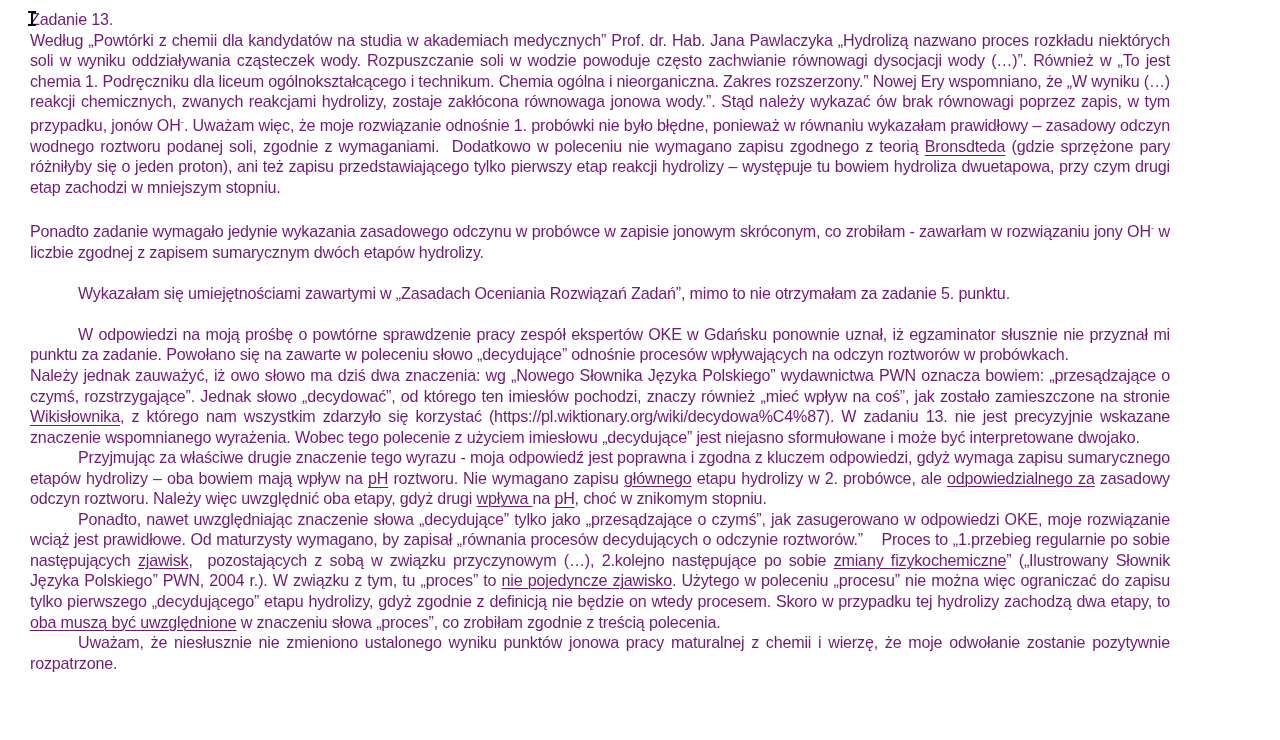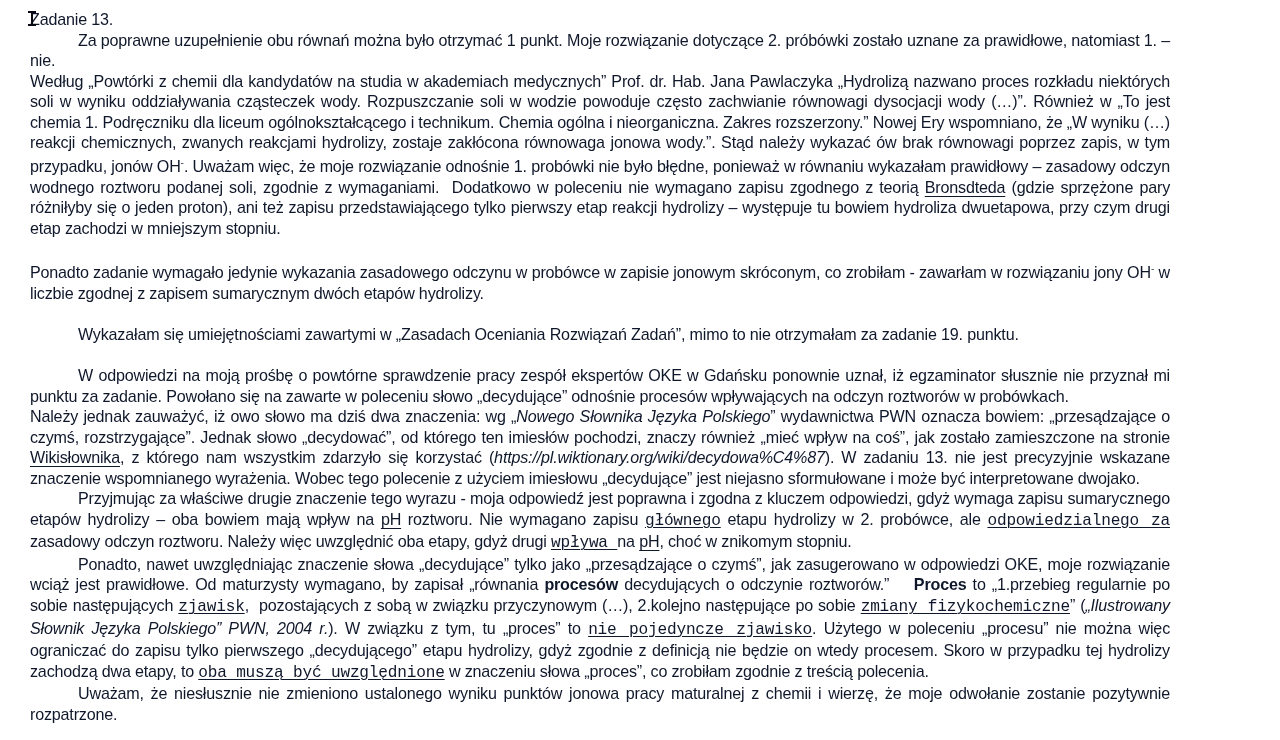--- a/index.html
+++ b/index.html
@@ -5,30 +5,30 @@
   html,body{margin:0;padding:0;}
   body{
     width:1280px;height:740px;overflow:hidden;background:#ffffff;
     font-family:"Liberation Sans",sans-serif;
   }
   .page{
     position:relative;
     width:1196px;height:740px;box-sizing:border-box;
     padding:9px 26px 0 30px;
     font-size:16.1px;line-height:20.55px;letter-spacing:-0.18px;
-    color:#0f172a;
+    color:#701a75;
     text-align:justify;
     border-radius:32px;
   }
   p.para{margin:0;padding:0;}
   p.space-before{margin-top:20.55px;}
   p.indent{text-indent:48px;}
-  .rs-b{font-weight:700;}
-  .rs-i{font-style:italic;}
-  .rs-u{text-decoration:underline;text-decoration-thickness:1px;text-underline-offset:2px;font-family:Liberation Mono, monospace;}
+  .rs-b{font-weight:400;}
+  .rs-i{}
+  .rs-u{text-decoration:underline;text-decoration-thickness:1px;text-underline-offset:2px;}
   .rs-sq{
     text-decoration-line:underline;text-decoration-style:wavy;
     text-decoration-color:#dd3b28;text-decoration-thickness:1px;
     text-underline-offset:3px;text-decoration-skip-ink:none;text-decoration:underline;
   }
   .rs-sup{font-size:62%;vertical-align:super;letter-spacing:0;}
   
   .ibeam{position:absolute;left:28px;top:11px;width:8px;height:15px;z-index:2;}
   .ibeam i{position:absolute;display:block;background:#0a0a14;}
   .ibeam i.v{left:3px;top:1px;bottom:1px;width:2px;}
@@ -39,23 +39,22 @@
 <body>
 
 <div class="page">
   <span class="ibeam">
       <i class="v"></i>
       <i class="t"></i>
       <i class="b"></i>
     </span>
   <div>
       <p class="para"><span>Zadanie 13.</span></p>
-      <p class="para indent"><span>Za poprawne uzupełnienie obu równań można było otrzymać 1 punkt. Moje rozwiązanie dotyczące 2. próbówki zostało uznane za prawidłowe, natomiast 1. – nie.</span></p>
       <p class="para"><span>Według „Powtórki z chemii dla kandydatów na studia w akademiach medycznych” Prof. dr. Hab. Jana Pawlaczyka „Hydrolizą nazwano proces rozkładu niektórych soli w wyniku oddziaływania  cząsteczek wody. Rozpuszczanie soli w wodzie powoduje często zachwianie równowagi dysocjacji wody (…)”. Również w „To jest chemia 1. Podręczniku dla liceum ogólnokształcącego i technikum. Chemia ogólna i nieorganiczna. Zakres rozszerzony.” Nowej Ery wspomniano, że „W wyniku (…) reakcji chemicznych, zwanych reakcjami hydrolizy, zostaje zakłócona równowaga jonowa wody.”. Stąd należy wykazać ów brak równowagi poprzez zapis, w tym przypadku, jonów OH</span><span class="rs-sup">-</span><span>. Uważam więc, że moje rozwiązanie odnośnie 1. probówki nie było błędne, ponieważ w równaniu wykazałam prawidłowy – zasadowy odczyn wodnego roztworu podanej soli, zgodnie z wymaganiami. &nbsp;Dodatkowo w poleceniu nie wymagano zapisu zgodnego z teorią </span><span class="rs-sq">Bronsdteda</span><span> (gdzie sprzężone pary różniłyby się o jeden proton), ani też zapisu przedstawiającego tylko pierwszy etap reakcji hydrolizy – występuje tu bowiem hydroliza dwuetapowa, przy czym drugi etap zachodzi w mniejszym stopniu.</span></p>
       <p class="para space-before"><span>Ponadto zadanie wymagało jedynie wykazania zasadowego odczynu w probówce w zapisie jonowym skróconym, co zrobiłam - zawarłam w rozwiązaniu jony OH</span><span class="rs-sup">-</span><span> w liczbie zgodnej z zapisem sumarycznym dwóch etapów hydrolizy.</span></p>
-      <p class="para indent space-before"><span>Wykazałam się umiejętnościami zawartymi w „Zasadach Oceniania Rozwiązań Zadań”, mimo to nie otrzymałam za zadanie 19. punktu.</span></p>
+      <p class="para indent space-before"><span>Wykazałam się umiejętnościami zawartymi w „Zasadach Oceniania Rozwiązań Zadań”, mimo to nie otrzymałam za zadanie 5. punktu.</span></p>
       <p class="para indent space-before"><span>W odpowiedzi na moją prośbę o powtórne sprawdzenie pracy zespół ekspertów OKE w Gdańsku ponownie uznał, iż egzaminator słusznie nie przyznał mi punktu za zadanie. Powołano się na zawarte w poleceniu słowo „decydujące” odnośnie procesów wpływających na odczyn roztworów w probówkach.</span></p>
       <p class="para"><span>Należy jednak zauważyć, iż owo słowo ma dziś dwa znaczenia: wg „</span><span class="rs-i">Nowego Słownika Języka Polskiego</span><span>” wydawnictwa PWN oznacza bowiem: „przesądzające o czymś, rozstrzygające”. Jednak słowo „decydować”, od którego ten imiesłów pochodzi, znaczy również „mieć wpływ na coś”, jak zostało zamieszczone na stronie </span><span class="rs-sq">Wikisłownika</span><span>, z którego nam wszystkim zdarzyło się korzystać (</span><span class="rs-i">https://pl.wiktionary.org/wiki/decydowa%C4%87</span><span>).  W zadaniu 13. nie jest precyzyjnie wskazane znaczenie wspomnianego wyrażenia. Wobec tego polecenie z użyciem imiesłowu „decydujące” jest niejasno sformułowane i może być interpretowane dwojako.</span></p>
       <p class="para indent"><span>Przyjmując za właściwe drugie znaczenie tego wyrazu - moja odpowiedź jest poprawna i zgodna z kluczem odpowiedzi, gdyż wymaga zapisu sumarycznego etapów hydrolizy – oba bowiem mają  wpływ na </span><span class="rs-sq">pH</span><span> roztworu. Nie wymagano  zapisu </span><span class="rs-u">głównego</span><span> etapu hydrolizy w 2. probówce, ale </span><span class="rs-u">odpowiedzialnego za</span><span> zasadowy odczyn roztworu. Należy więc uwzględnić oba etapy, gdyż drugi </span><span class="rs-u">wpływa </span><span>na </span><span class="rs-sq">pH</span><span>, choć w znikomym stopniu.</span></p>
       <p class="para indent"><span>Ponadto, nawet uwzględniając znaczenie słowa „decydujące” tylko jako „przesądzające o czymś”, jak zasugerowano w odpowiedzi OKE, moje rozwiązanie wciąż jest prawidłowe. Od maturzysty wymagano, by zapisał „równania </span><span class="rs-b">procesów</span><span> decydujących o odczynie roztworów.”&nbsp;&nbsp;&nbsp; </span><span class="rs-b">Proces</span><span> to „1.przebieg regularnie po sobie następujących </span><span class="rs-u">zjawisk</span><span>, &nbsp;pozostających z sobą w związku przyczynowym (…), 2.kolejno następujące po sobie </span><span class="rs-u">zmiany fizykochemiczne</span><span>” (</span><span class="rs-i">„Ilustrowany Słownik Języka Polskiego” PWN, 2004 r.</span><span>). W związku z tym, tu „proces” to </span><span class="rs-u">nie pojedyncze zjawisko</span><span>. Użytego w poleceniu „procesu” nie można więc ograniczać do zapisu tylko pierwszego „decydującego” etapu hydrolizy, gdyż zgodnie z definicją nie będzie on wtedy procesem. Skoro w przypadku tej hydrolizy zachodzą dwa etapy, to </span><span class="rs-u">oba muszą być uwzględnione</span><span> w znaczeniu słowa „proces”, co zrobiłam zgodnie z treścią polecenia.</span></p>
       <p class="para indent"><span>Uważam, że niesłusznie nie zmieniono ustalonego wyniku punktów jonowa pracy maturalnej z chemii i wierzę, że moje odwołanie zostanie pozytywnie rozpatrzone.</span></p>
     </div>
 </div>
 
 </body></html>

